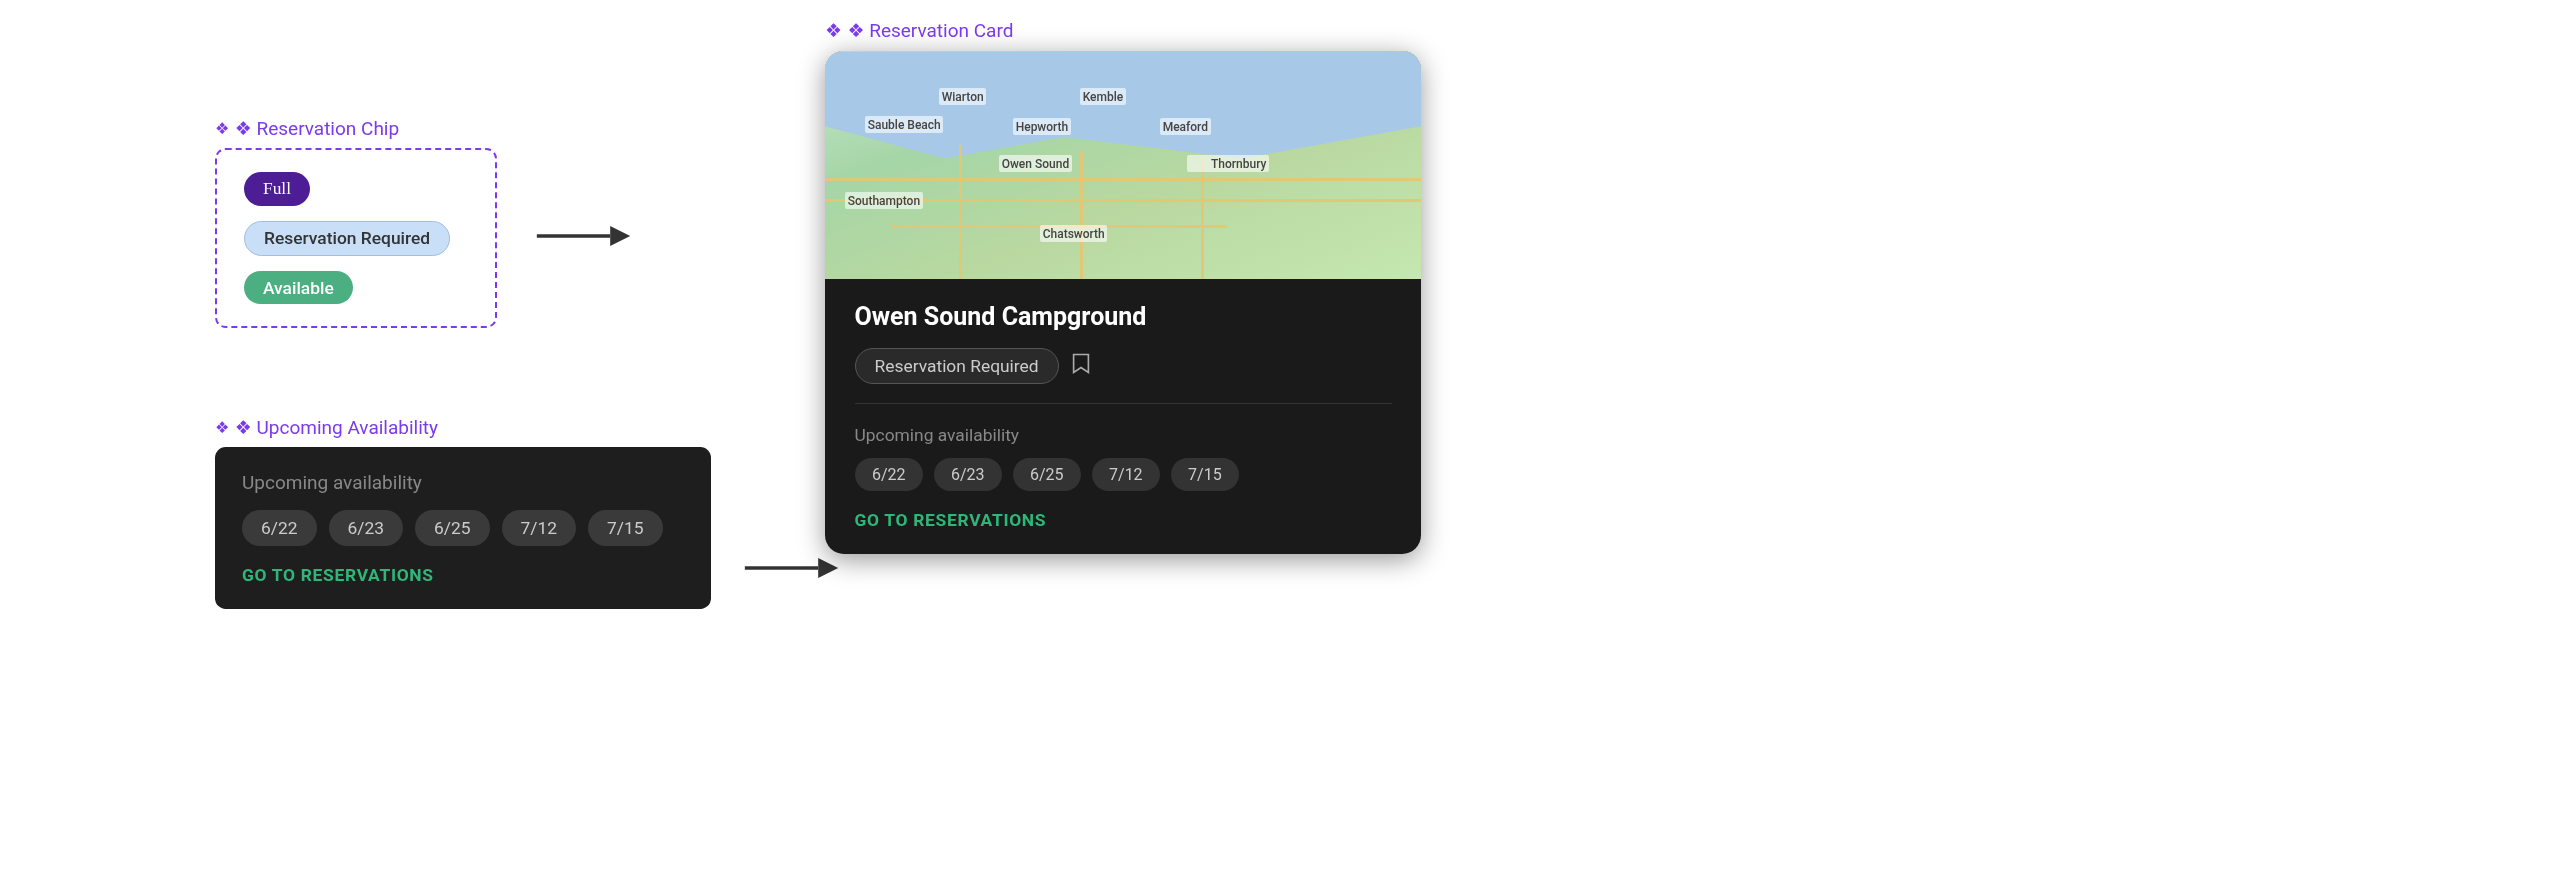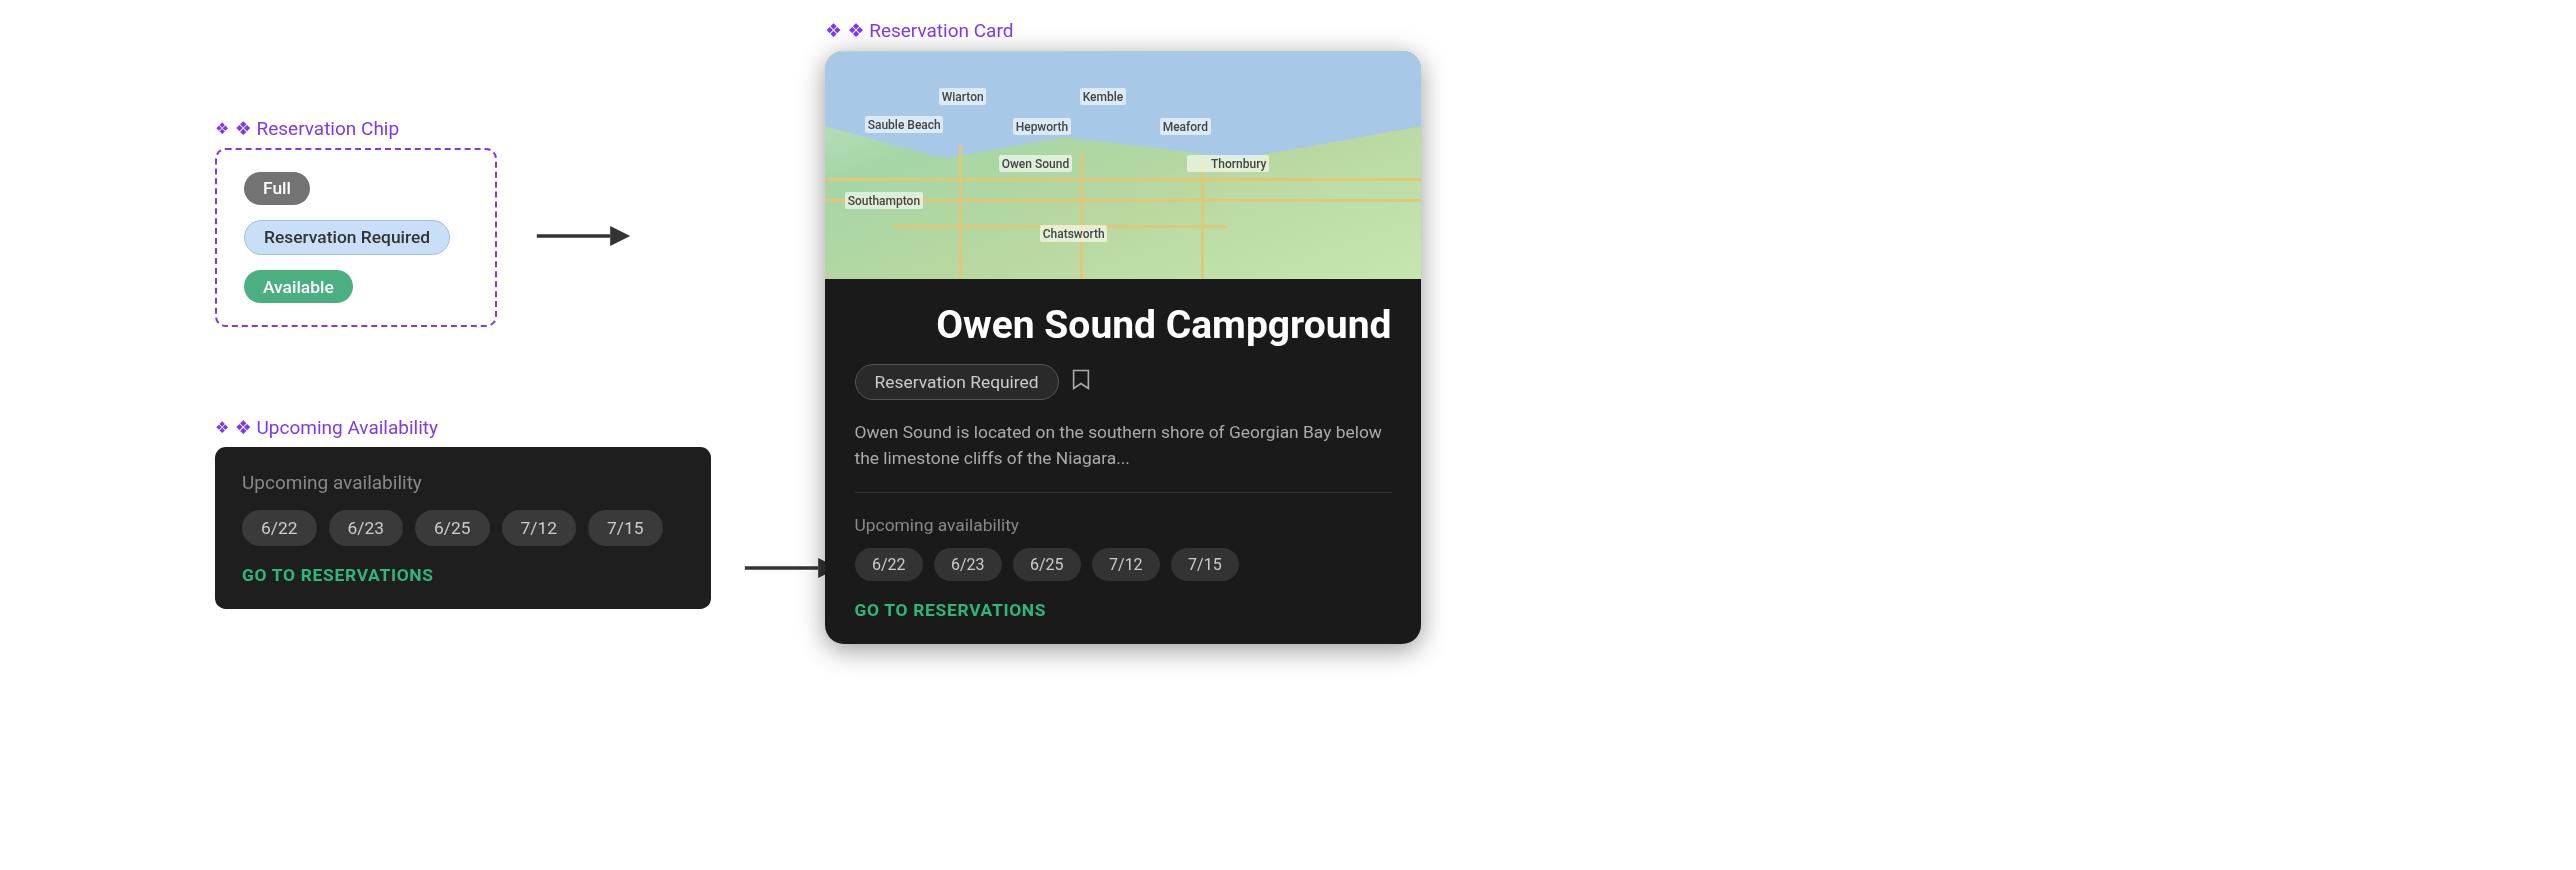--- a/index.html
+++ b/index.html
@@ -43,22 +43,23 @@
       display: inline-flex;
       align-items: center;
       justify-content: center;
       border-radius: 34px;
       font-size: 17.4px;
       font-weight: 500;
       padding: 6.7px 19px;
       cursor: pointer;
     }
     .chip-full {
-      background: #737373;
+      background: #4c1d95;
       color: #fff;
+      font-family: Liberation Serif, serif;
     }
     .chip-reservation {
       background: #c8dff7;
       color: #333;
       border: 0.7px solid #a0bde0;
     }
     .chip-available {
       background: #4caf82;
       color: #fff;
     }
@@ -168,26 +169,25 @@
       color: #444;
       font-weight: 500;
       background: rgba(255,255,255,0.6);
       padding: 1.3px 2.7px;
       border-radius: 2px;
     }
     .card-content {
       padding: 24px 29.5px;
     }
     .card-title {
-      font-size: 39px;
+      font-size: 25px;
       font-weight: 700;
       color: #ffffff;
       margin-bottom: 16px;
       line-height: 1.15;
-      text-align: right;
     }
     .card-chips-row {
       display: flex;
       align-items: center;
       gap: 12px;
       margin-bottom: 19px;
     }
     .card-chip-reservation {
       background: #2a2a2a;
       color: #ccc;
@@ -326,21 +326,20 @@
     <div class="card-content">
       <div class="card-title">Owen Sound Campground</div>
       <div class="card-chips-row">
         <span class="card-chip-reservation">Reservation Required</span>
         <span class="bookmark-icon">
           <svg viewBox="0 0 24 28" fill="none" stroke="#aaa" stroke-width="2" width="20" height="23">
             <path d="M3 3h18v22l-9-6-9 6V3z"></path>
           </svg>
         </span>
       </div>
-      <div class="card-description">Owen Sound is located on the southern shore of Georgian Bay below the limestone cliffs of the Niagara...</div>
       <hr class="card-divider">
       <div class="card-upcoming-label">Upcoming availability</div>
       <div class="card-date-chips">
         <span class="card-date-chip">6/22</span>
         <span class="card-date-chip">6/23</span>
         <span class="card-date-chip">6/25</span>
         <span class="card-date-chip">7/12</span>
         <span class="card-date-chip">7/15</span>
       </div>
       <div class="card-go-reservations">GO TO RESERVATIONS</div>

